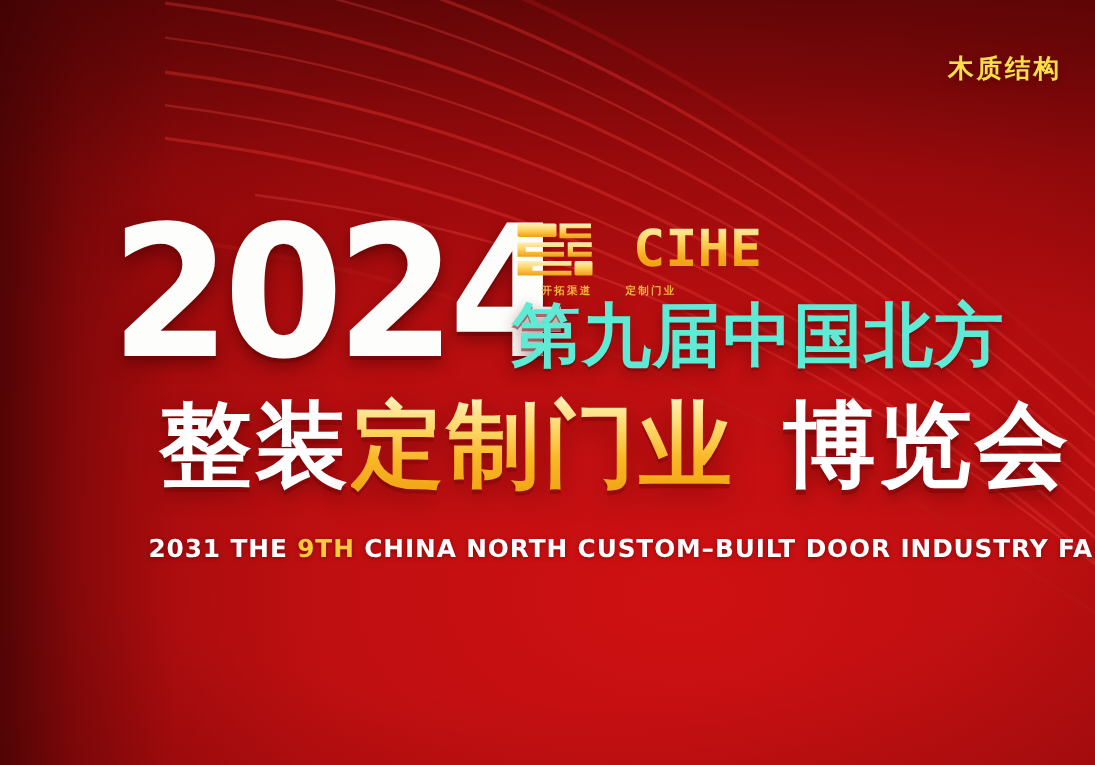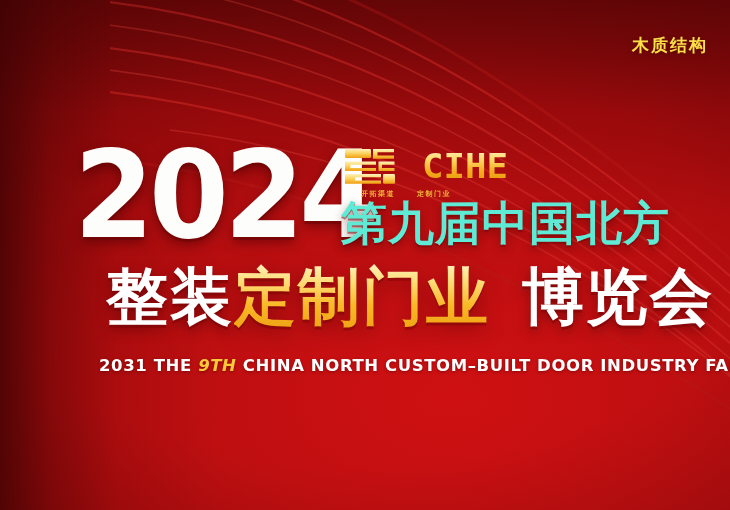--- a/index.html
+++ b/index.html
@@ -170,21 +170,21 @@
     top: 218px;
     font-size: 16.5px;
     line-height: 1;
     font-weight: 700;
     letter-spacing: .6px;
     white-space: nowrap;
     color: #ffffff;
     font-family: "DejaVu Sans", "Liberation Sans", sans-serif;
     text-shadow: 0 1px 3px rgba(70,2,3,.5);
   }
-  .en-gold { color: #ffc93a; font-style: italic; }
+  .en-gold { color: #ffc93a; }
 </style>
 </head>
 <body>
 
 <div id="poster">
 
   <div class="bg-base"></div>
   <div class="bg-left-shade"></div>
   <div class="bg-topshade"></div>
 

